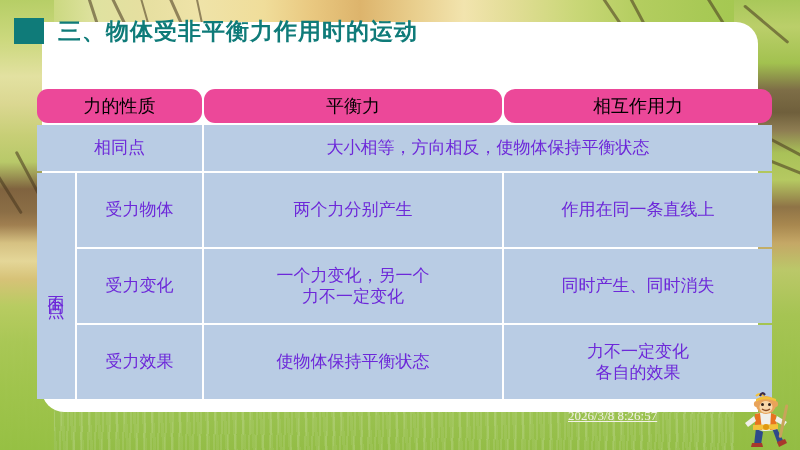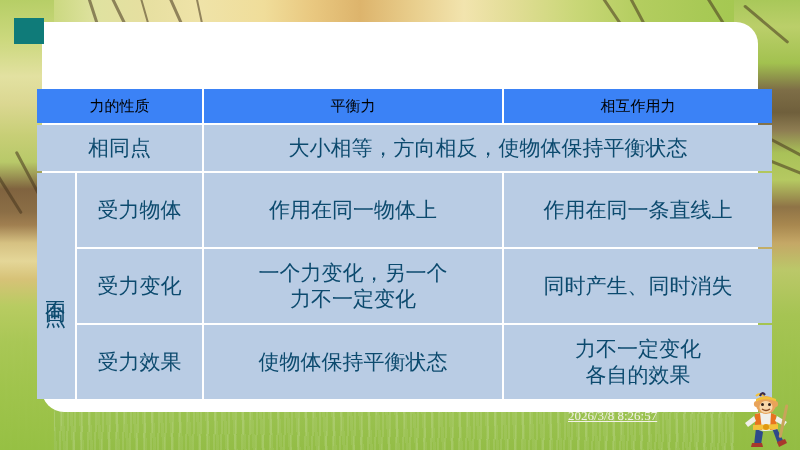--- a/index.html
+++ b/index.html
@@ -127,30 +127,31 @@
   table.cmp {
     border-collapse: separate;
     border-spacing: 2px;
     width: 733px;
     table-layout: fixed;
   }
   table.cmp td {
     background: #b9cce4;
     text-align: center;
     vertical-align: middle;
-    font-size: 21px;
-    color: #0c4a6e;
+    font-size: 17px;
+    color: #6d28d9;
     padding: 2px 4px;
     line-height: 1.25;
   }
   table.cmp td.head {
-    background: #3b82f6;
-    font-size: 15px;
+    background: #ec4899;
+    font-size: 18px;
     color: #000;
     height: 30px;
+    border-radius: 11px;
   }
   td.red {
     color: #ff0000;
   }
   td.vertical-label {
     font-size: 17px;
     color: #000;
     width: 38px;
   }
   .vtext {
@@ -208,20 +209,21 @@
   <div class="bg-twig" style="left:744px; top:4px;  width:58px; height:3px; transform:rotate(40deg);"></div>
   <div class="bg-twig" style="left:16px;  top:150px; width:56px; height:3px; transform:rotate(62deg);"></div>
   <div class="bg-twig" style="left:-6px;  top:168px; width:52px; height:3px; transform:rotate(58deg);"></div>
   <div class="bg-twig" style="left:760px; top:132px; width:60px; height:3px; transform:rotate(28deg);"></div>
   <div class="bg-twig" style="left:752px; top:152px; width:56px; height:3px; transform:rotate(22deg);"></div>
 
   <div class="card"></div>
 
   <div class="title-bar">
     <div class="title-bullet"></div>
+    <div class="title-text">三、物体受非平衡力作用时的运动</div>
   </div>
 
   <div class="table-wrap">
     <table class="cmp">
       <colgroup>
         <col style="width:38px">
         <col style="width:125px">
         <col style="width:298px">
         <col style="width:268px">
       </colgroup>
@@ -235,21 +237,21 @@
         <tr class="r-same">
           <td colspan="2">相同点</td>
           <td class="red" colspan="2">大小相等，方向相反，使物体保持平衡状态</td>
         </tr>
 
         <tr class="r-body">
           <td class="vertical-label" rowspan="3">
             <span class="vtext">不同点</span>
           </td>
           <td>受力物体</td>
-          <td class="red">作用在同一物体上</td>
+          <td class="red">两个力分别产生</td>
           <td class="red">作用在同一条直线上</td>
         </tr>
 
         <tr class="r-body">
           <td>受力变化</td>
           <td class="red" style="white-space:pre-line">一个力变化，另一个
 力不一定变化</td>
           <td class="red">同时产生、同时消失</td>
         </tr>
 

